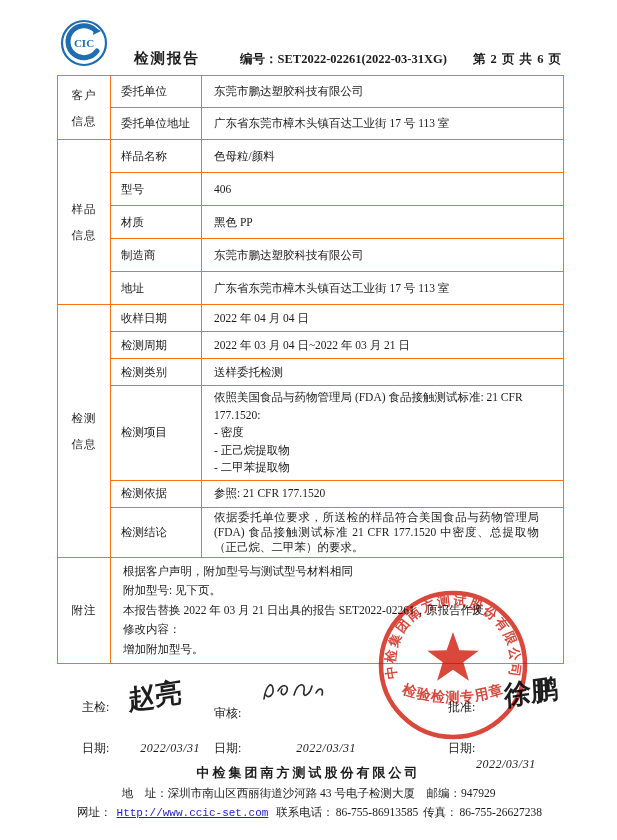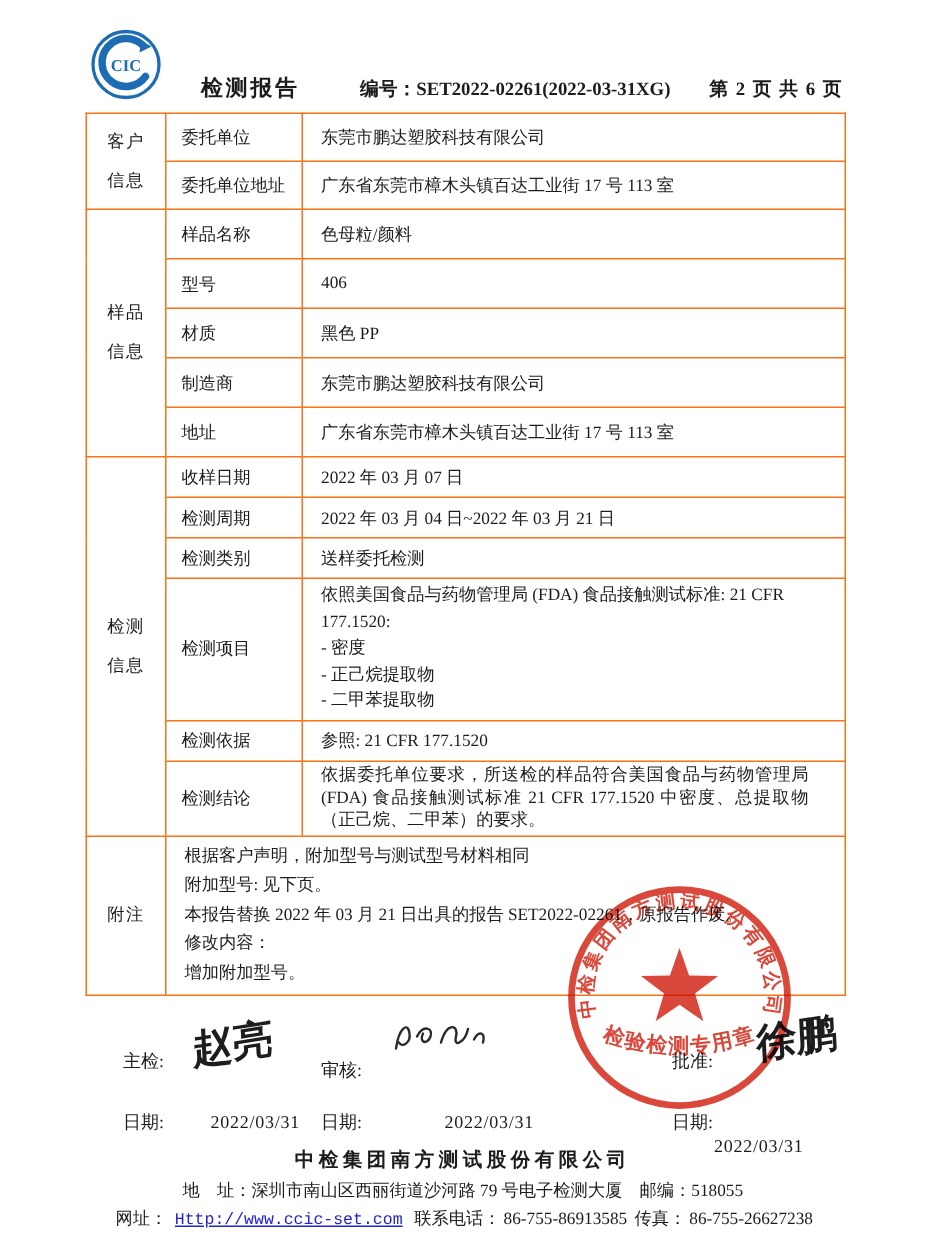--- a/index.html
+++ b/index.html
@@ -38,21 +38,21 @@
   .sig-row { display:flex; height:44px; align-items:center; }
   .date-row { display:flex; margin-top:16px; }
   .sc1 { width:152px; padding-left:25px; } .sc2 { width:182px; padding-left:5px; } .sc3 { width:172px; padding-left:57px; }
   .dc1 { width:152px; padding-left:25px; } .dc2 { width:182px; padding-left:5px; } .dc3 { width:172px; padding-left:57px; }
   .sig-label, .date-label { white-space:nowrap; }
   .hand { display:inline-block; font-size:27px; font-weight:bold; color:#1d1d1d;
           transform:rotate(-9deg) skewX(-6deg); position:relative; top:-6px; margin-left:16px;
           white-space:nowrap; }
   .hand3 { margin-left:26px; top:-10px; }
   .squiggle { margin-left:14px; position:relative; top:-8px; }
-  .date-val { margin-left:28px; letter-spacing:0.5px; }
+  .date-val { margin-left:28px; letter-spacing:0.5px;font-style:italic; }
   .dc2 .date-val { margin-left:52px; }
 
   
   .stamp { position:absolute; left:371px; top:583px; width:164px; height:164px;
            mix-blend-mode:multiply; opacity:0.93; pointer-events:none; }
 
   
   .footer { position:absolute; left:0; top:764px; width:617px; text-align:center; }
   .f-company { font-size:13px; font-weight:bold; letter-spacing:3px; }
   .f-line { font-size:11.5px; margin-top:4px; white-space:nowrap; }
@@ -114,21 +114,21 @@
   </tr>
   <tr class="h33">
     <td class="lbl">地址</td>
     <td class="val">广东省东莞市樟木头镇百达工业街 17 号 113 室</td>
   </tr>
 
   <tr class="h27">
     <td class="sec" rowspan="6">检测
 信息</td>
     <td class="lbl">收样日期</td>
-    <td class="val">2022 年 03 月 07 日</td>
+    <td class="val">2022 年 04 月 04 日</td>
   </tr>
   <tr class="h27">
     <td class="lbl">检测周期</td>
     <td class="val">2022 年 03 月 04 日~2022 年 03 月 21 日</td>
   </tr>
   <tr class="h27">
     <td class="lbl">检测类别</td>
     <td class="val">送样委托检测</td>
   </tr>
   <tr class="h87">
@@ -203,20 +203,20 @@
     <textPath href="#ringPath" startOffset="50%" text-anchor="middle">中检集团南方测试股份有限公司</textPath>
   </text>
   <text font-size="14" font-weight="bold" fill="#d63a2c" letter-spacing="1" font-family="Liberation Serif, DejaVu Serif, serif">
     <textPath href="#bannerPath" startOffset="50%" text-anchor="middle">检验检测专用章</textPath>
   </text>
 </svg>
 
 <div class="footer">
   <div class="f-company">中检集团南方测试股份有限公司</div>
   <div class="f-line">
-    <span class="seg">地　址：深圳市南山区西丽街道沙河路 79 号电子检测大厦　邮编：518055</span>
+    <span class="seg">地　址：深圳市南山区西丽街道沙河路 43 号电子检测大厦　邮编：947929</span>
   </div>
   <div class="f-line">
     <span class="seg">网址：</span><a class="url" href="#">Http://www.ccic-set.com</a>
     <span class="seg">联系电话：</span><span>86-755-86913585</span>
     <span class="seg">传真：</span><span>86-755-26627238</span>
   </div>
 </div>
 
 </body></html>

